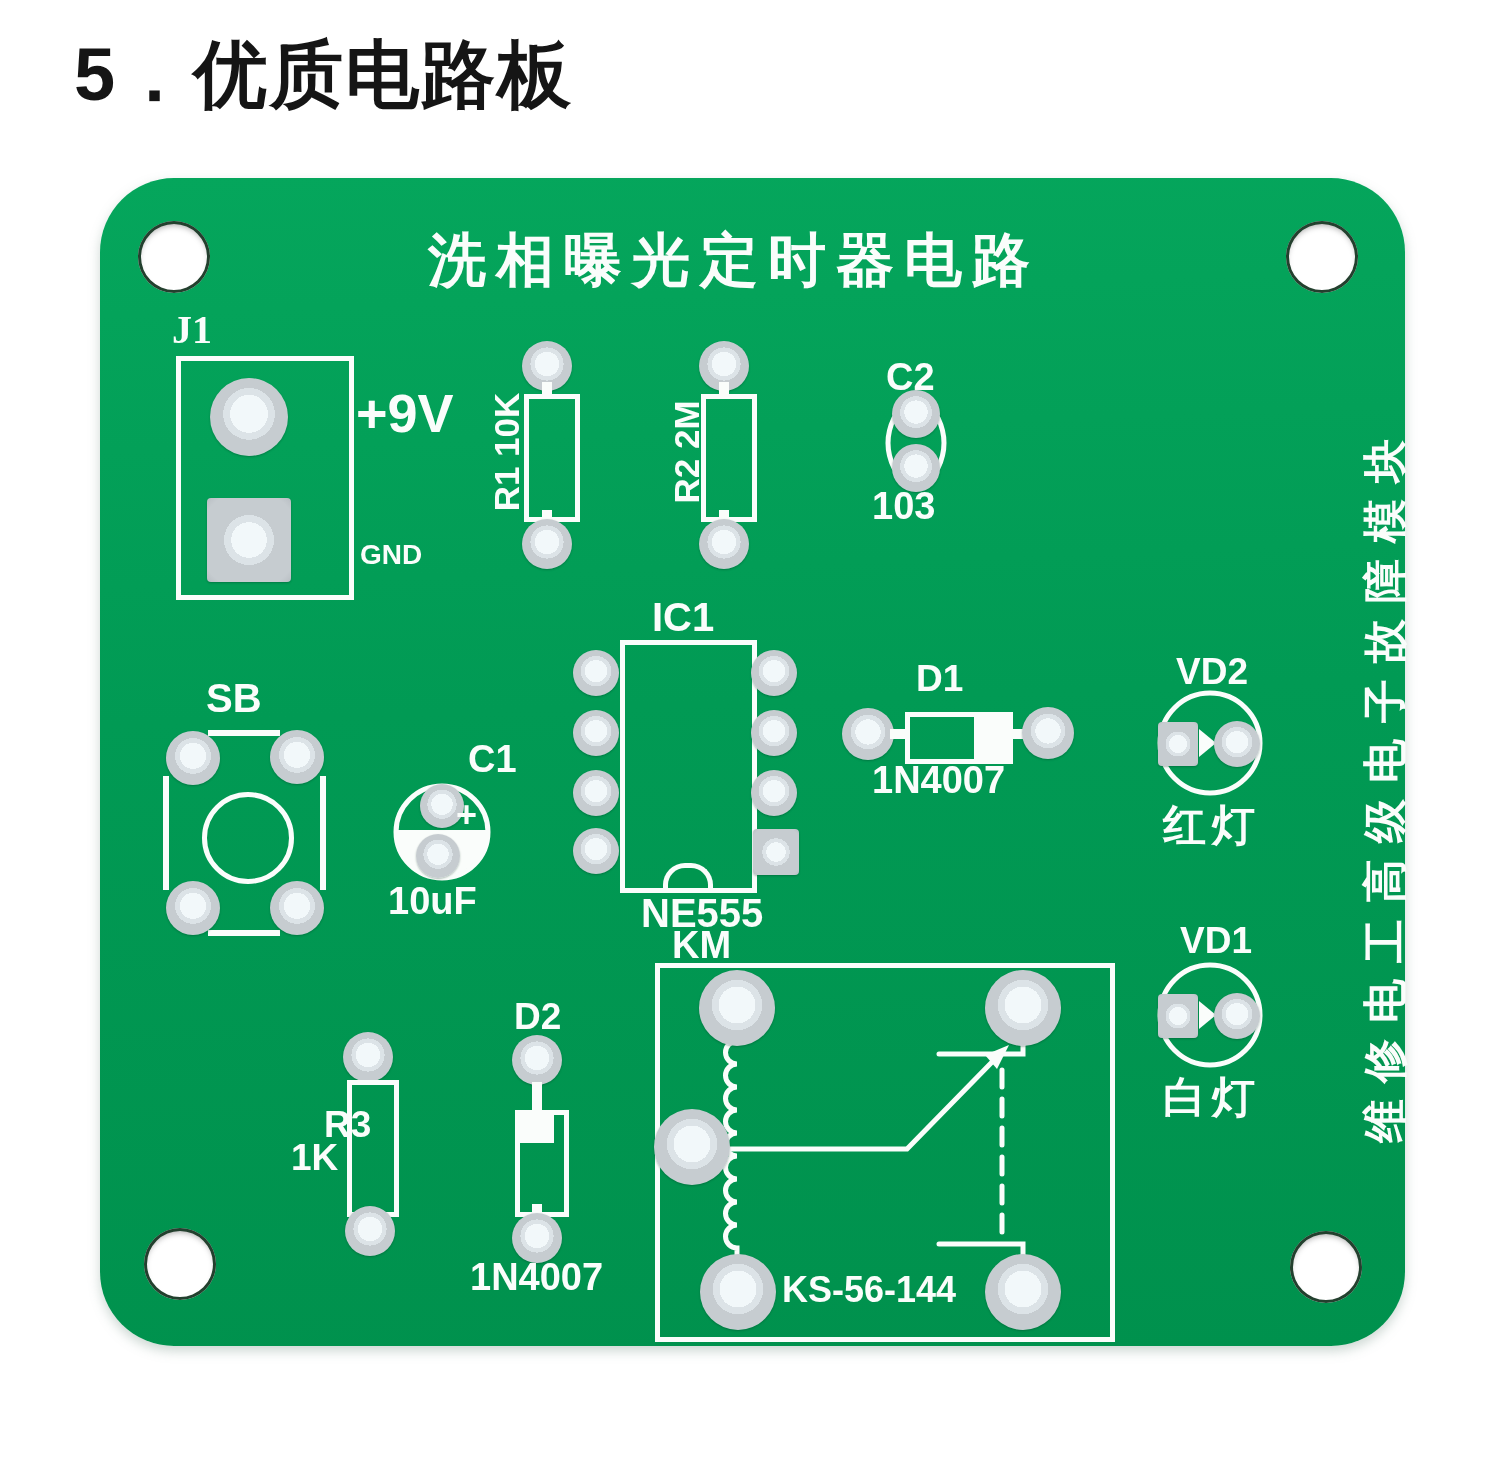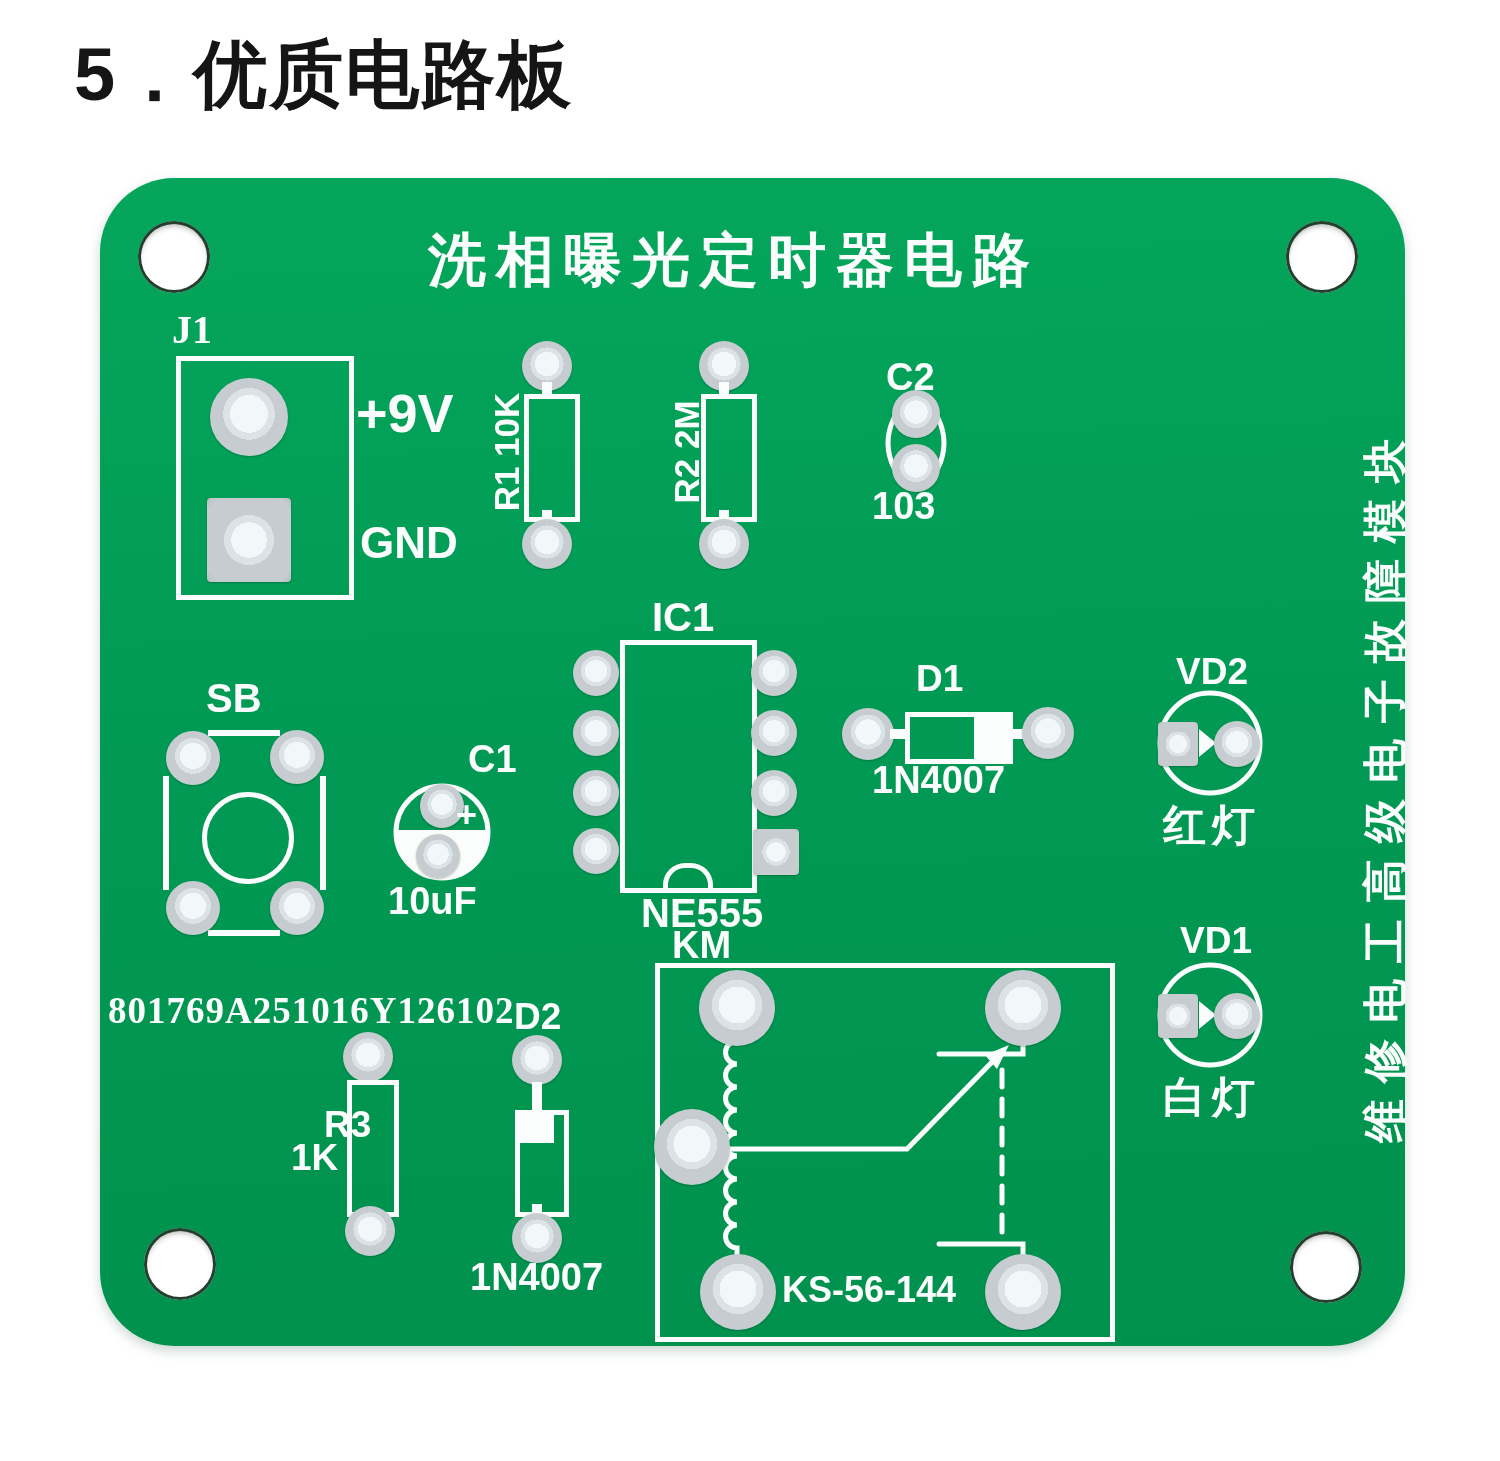--- a/index.html
+++ b/index.html
@@ -38,34 +38,33 @@
 <div class="stage">
 
   <div class="heading">5．优质电路板</div>
 
   <div class="board">
 
     <div class="lbl serif" style="left:328px;top:54px;font-size:58px;font-weight:bold;letter-spacing:10px;text-align:center;">洗相曝光定时器电路</div>
 
     <div class="lbl serif rot" style="left:890px;top:579px;width:800px;height:52px;font-size:44px;font-weight:bold;letter-spacing:16px;">维修电工高级电子故障模块</div>
 
-    <div class="lbl serif" style="left:8px;top:814px;font-size:37px;letter-spacing:1px;">801769A251016Y126102</div>
   </div>
 
   <div class="mhole" style="left:138px;top:221px;width:72px;height:72px;"></div>
   <div class="mhole" style="left:1286px;top:221px;width:72px;height:72px;"></div>
   <div class="mhole" style="left:144px;top:1228px;width:72px;height:72px;"></div>
   <div class="mhole" style="left:1290px;top:1231px;width:72px;height:72px;"></div>
 
   <div class="lbl serif" style="left:172px;top:310px;font-size:40px;">J1</div>
   <div class="sk" style="left:176px;top:356px;width:168px;height:234px;"></div>
   <div class="pad" style="left:210px;top:378px;width:78px;height:78px;"></div>
   <div class="pad-sq" style="left:207px;top:498px;width:84px;height:84px;"></div>
   <div class="lbl" style="left:356px;top:386px;font-size:54px;">+9V</div>
-  <div class="lbl" style="left:360px;top:521px;font-size:44px;">GND</div>
+  <div class="lbl" style="left:360px;top:541px;font-size:28px;">GND</div>
 
   <div class="pad" style="left:522px;top:341px;width:50px;height:50px;"></div>
   <div class="bar" style="left:542px;top:382px;width:10px;height:14px;"></div>
   <div class="sk" style="left:524px;top:394px;width:46px;height:118px;"></div>
   <div class="bar" style="left:542px;top:510px;width:10px;height:14px;"></div>
   <div class="pad" style="left:522px;top:519px;width:50px;height:50px;"></div>
   <div class="lbl rot" style="left:427px;top:434px;width:160px;height:36px;font-size:35px;">R1 10K</div>
 
   <div class="pad" style="left:699px;top:341px;width:50px;height:50px;"></div>
   <div class="bar" style="left:719px;top:382px;width:10px;height:14px;"></div>

